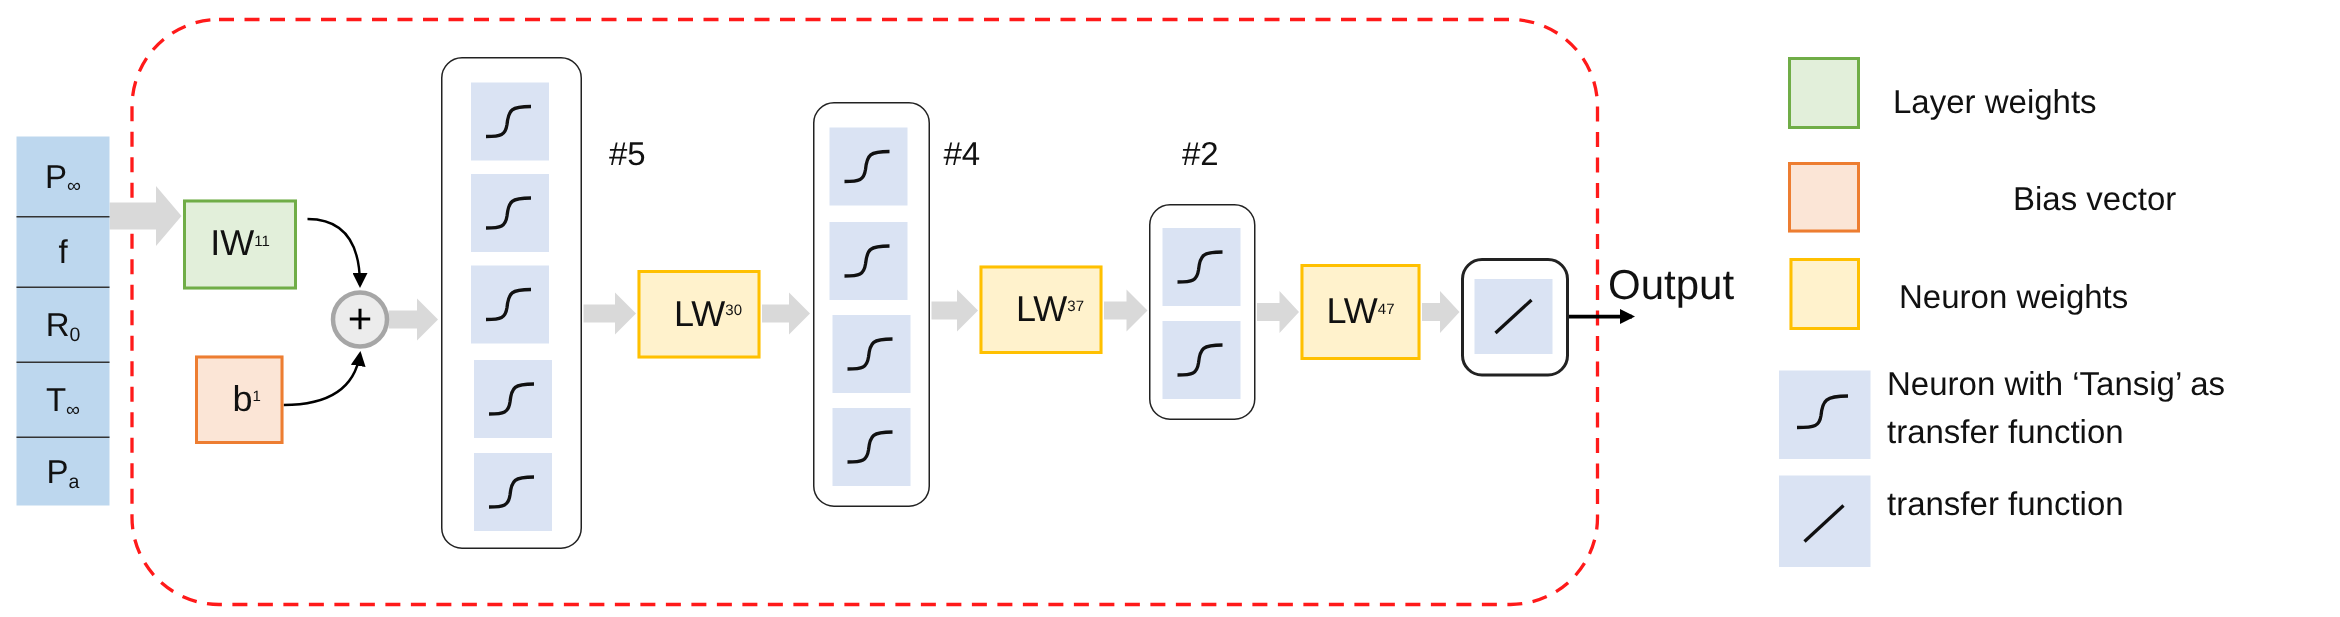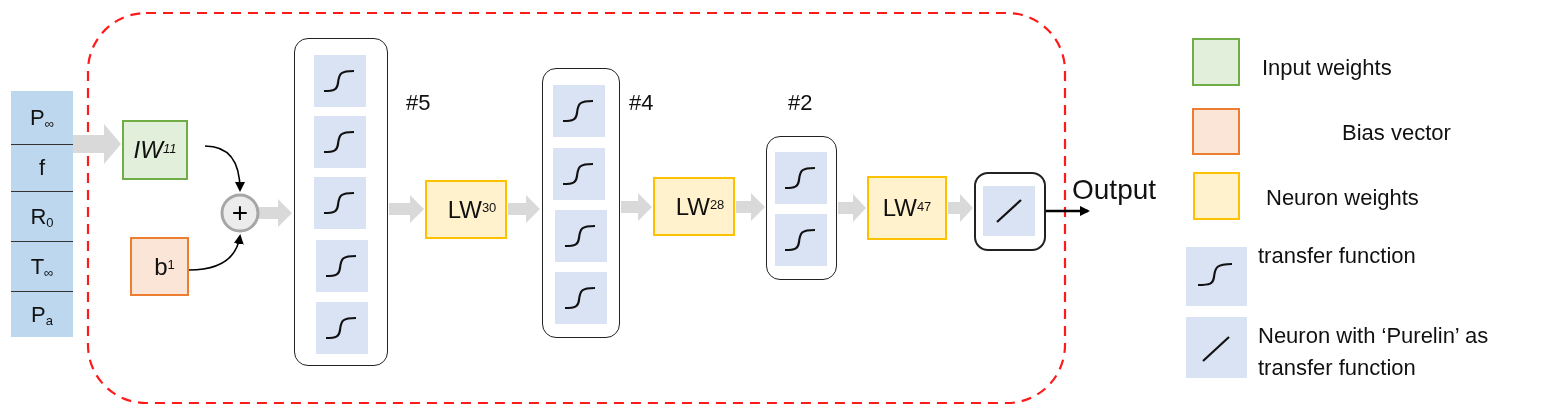--- a/index.html
+++ b/index.html
@@ -8,21 +8,21 @@
   .abs { position: absolute; box-sizing: border-box; }
   svg.canvas { position: absolute; left: 0; top: 0; }
 
   .input-col { left: 11px; top: 91px; width: 62px; height: 246px; background: #bdd7ee; }
   .input-cell { position: absolute; left: 0; width: 62px; display: flex; align-items: center;
                 justify-content: center; font-size: 22px; border-bottom: 1.5px solid #333; box-sizing: border-box; }
   .input-cell:last-child { border-bottom: none; }
   .input-cell sub { font-size: 13px; position: relative; top: 6px; }
 
   .wbox { display: flex; align-items: center; justify-content: center; font-size: 24px; border: 2px solid; }
-  .wbox sup { font-size: 13px; position: relative; top: -2px; }
+  .wbox sup { font-size: 10px; position: relative; top: -2px; }
   .green { background: #e2efda; border-color: #70ad47; }
   .orange { background: #fbe5d6; border-color: #ed7d31; }
   .yellow { background: #fff2cc; border-color: #ffc000; }
 
   .layer { border: 1.5px solid #222; border-radius: 14px; background: #fff; }
   .neuron { background: #dae3f3; }
   .neuron svg { width: 100%; height: 100%; display: block; }
 
   .lbl { font-size: 22px; font-weight: normal; }
   .legend-text { font-size: 22px; line-height: 32px; }
@@ -74,21 +74,21 @@
   <div class="input-cell" style="top:151px;height:50px;">
     <span>T</span>
       <sub>∞</sub>
   </div>
   <div class="input-cell" style="top:201px;height:45px;">
     <span>P</span>
       <sub>a</sub>
   </div>
 </div>
 
-<div class="abs wbox green" style="left:122px;top:120px;width:66px;height:60px;font-style:italic;">
+<div class="abs wbox green" style="left:122px;top:133px;width:76px;height:60px;">
   <span>IW</span>
     <sup>11</sup>
 </div>
 
 <div class="abs wbox orange" style="left:130px;top:237px;width:59px;height:59px;padding-left:10px;">
   <span>b</span>
     <sup>1</sup>
 </div>
 
 <div class="abs layer" style="left:294px;top:38px;width:94px;height:328px;"></div>
@@ -142,21 +142,21 @@
   </div>
 <div class="abs neuron" style="left:555px;top:272px;width:52px;height:52px;">
     <svg viewBox="0 0 52 52">
       <path d="M10,36 C20,36 23,35 24,28 C25,18 27,16 40,16" fill="none" stroke="#111" stroke-width="2.2"></path>
     </svg>
   </div>
 <div class="abs lbl" style="left:629px;top:90px;">#4</div>
 
 <div class="abs wbox yellow" style="left:653px;top:177px;width:82px;height:59px;padding-left:12px;">
   <span>LW</span>
-    <sup>28</sup>
+    <sup>37</sup>
 </div>
 
 <div class="abs layer" style="left:766px;top:136px;width:71px;height:144px;"></div>
 <div class="abs neuron" style="left:775px;top:152px;width:52px;height:52px;">
     <svg viewBox="0 0 52 52">
       <path d="M10,36 C20,36 23,35 24,28 C25,18 27,16 40,16" fill="none" stroke="#111" stroke-width="2.2"></path>
     </svg>
   </div>
 <div class="abs neuron" style="left:775px;top:214px;width:52px;height:52px;">
     <svg viewBox="0 0 52 52">
@@ -173,38 +173,38 @@
 <div class="abs layer" style="left:974px;top:172px;width:72px;height:79px;border-width:2px;"></div>
 <div class="abs neuron" style="left:983px;top:186px;width:52px;height:50px;">
     <svg viewBox="0 0 52 50">
       <line x1="14" y1="36" x2="38" y2="14" stroke="#111" stroke-width="2.2"></line>
     </svg>
   </div>
 
 <div class="abs" style="left:1072px;top:174px;font-size:28px;">Output</div>
 
 <div class="abs green" style="left:1192px;top:38px;width:48px;height:48px;border:2px solid #70ad47;"></div>
-<div class="abs legend-text" style="left:1262px;top:52px;">Input weights</div>
+<div class="abs legend-text" style="left:1262px;top:52px;">Layer weights</div>
 
 <div class="abs orange" style="left:1192px;top:108px;width:48px;height:47px;border:2px solid #ed7d31;"></div>
 <div class="abs legend-text" style="left:1342px;top:117px;">Bias vector</div>
 
 <div class="abs yellow" style="left:1193px;top:172px;width:47px;height:48px;border:2px solid #ffc000;"></div>
 <div class="abs legend-text" style="left:1266px;top:182px;">Neuron weights</div>
 
 <div class="abs neuron" style="left:1186px;top:247px;width:61px;height:59px;">
     <svg viewBox="0 0 61 59">
       <path d="M12,38 C24,38 27,37 28,30 C29,20 31,17 46,17" fill="none" stroke="#111" stroke-width="2.2"></path>
     </svg>
   </div>
 <div class="abs legend-text" style="left:1258px;top:240px;">
+  <div>Neuron with ‘Tansig’ as</div>
   <div>transfer function</div>
 </div>
 
 <div class="abs neuron" style="left:1186px;top:317px;width:61px;height:61px;">
     <svg viewBox="0 0 61 61">
       <line x1="17" y1="44" x2="43" y2="20" stroke="#111" stroke-width="2.2"></line>
     </svg>
   </div>
 <div class="abs legend-text" style="left:1258px;top:320px;">
-  <div>Neuron with ‘Purelin’ as</div>
   <div>transfer function</div>
 </div>
 
 </body></html>

